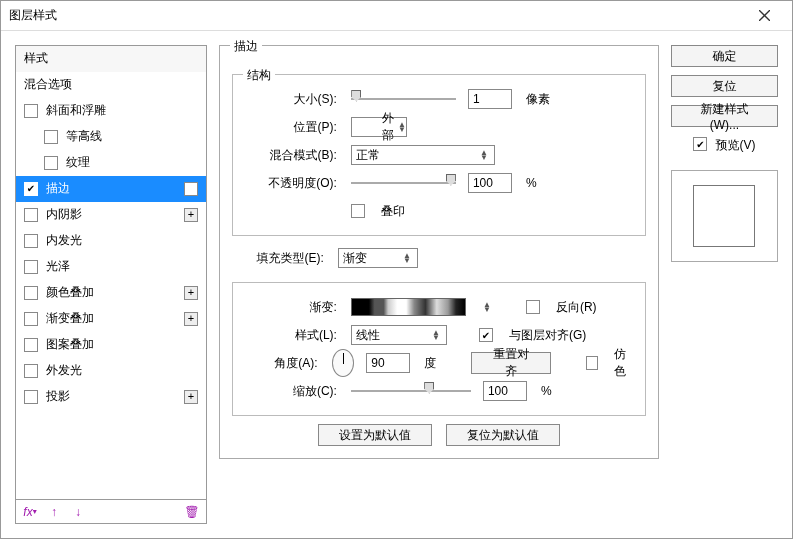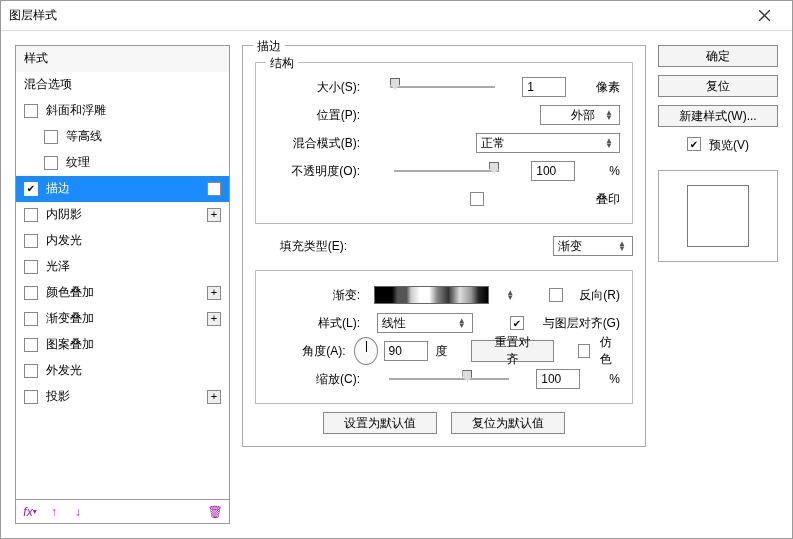--- a/index.html
+++ b/index.html
@@ -23,23 +23,23 @@
 .row .label{flex:1;}
 .row .add{width:14px;height:14px;border:1px solid #888;display:flex;align-items:center;justify-content:center;background:#eee;cursor:pointer;}
 .row .add::after{content:"+";font-size:11px;line-height:1;}
 .row.selected .add{background:#fff;}
 .list-footer{height:24px;border:1px solid #999;border-top:0;display:flex;align-items:center;padding:0 6px;gap:8px;}
 .list-footer .ico{width:16px;height:16px;display:flex;align-items:center;justify-content:center;cursor:pointer;color:#a21caf;}
 .list-footer .spacer{flex:1;}
 .center-col{flex:1;position:relative;}
 .fieldset{border:1px solid #aaa;padding:10px 12px 12px;position:relative;margin-bottom:10px;}
 .legend{position:absolute;top:-8px;left:10px;background:#fff;padding:0 4px;}
-.inner-fieldset{border:1px solid #bbb;padding:10px 12px;position:relative;margin-top:6px;}
+.inner-fieldset{border:1px solid #bbb;padding:10px 12px;position:relative;margin-top:18px;}
 .inner-legend{position:absolute;top:-8px;left:10px;background:#fff;padding:0 4px;}
-.form-row{display:flex;align-items:center;height:28px;gap:6px;justify-content:space-between;}
+.form-row{display:flex;align-items:center;height:28px;gap:12px;}
 .form-label{width:94px;text-align:right;padding-right:2px;}
 .slider{-webkit-appearance:none;appearance:none;width:105px;height:6px;background:none;position:relative;}
 .slider::before{content:"";position:absolute;left:0;right:0;top:2px;height:2px;background:#aaa;}
 .slider::-webkit-slider-thumb{-webkit-appearance:none;width:10px;height:12px;background:#ddd;border:1px solid #666;margin-top:-7px;clip-path:polygon(0 0,100% 0,100% 60%,50% 100%,0 60%);}
 .num-input{width:44px;height:20px;border:1px solid #888;padding:0 4px;text-align:left;}
 .unit{margin-left:2px;}
 .select{height:20px;border:1px solid #888;background:#fff;display:flex;align-items:center;padding:0 4px;gap:4px;cursor:pointer;}
 .select .sel-label{flex:1;}
 .select .arrows{width:12px;display:flex;flex-direction:column;align-items:center;line-height:5px;font-size:8px;color:#555;}
 .check{width:14px;height:14px;border:1px solid #888;background:#fff;display:inline-flex;align-items:center;justify-content:center;margin-right:4px;vertical-align:middle;}
@@ -151,21 +151,21 @@
         <div class="inner-fieldset">
           <div class="inner-legend">结构</div>
           <div class="form-row">
             <div class="form-label">大小(S):</div>
             <input type="range" class="slider" min="0" max="250" value="1" style="">
             <input class="num-input" value="1" style="">
             <span class="unit">像素</span>
           </div>
           <div class="form-row">
             <div class="form-label">位置(P):</div>
-            <div class="select" style="width:80px;padding-left:30px;">
+            <div class="select" style="width:56px;padding-left:30px;">
                 <span class="sel-label">外部</span>
                 <span class="arrows">▲<br>▼</span>
               </div>
           </div>
           <div class="form-row">
             <div class="form-label">混合模式(B):</div>
             <div class="select" style="width:144px;">
                 <span class="sel-label">正常</span>
                 <span class="arrows">▲<br>▼</span>
               </div>

